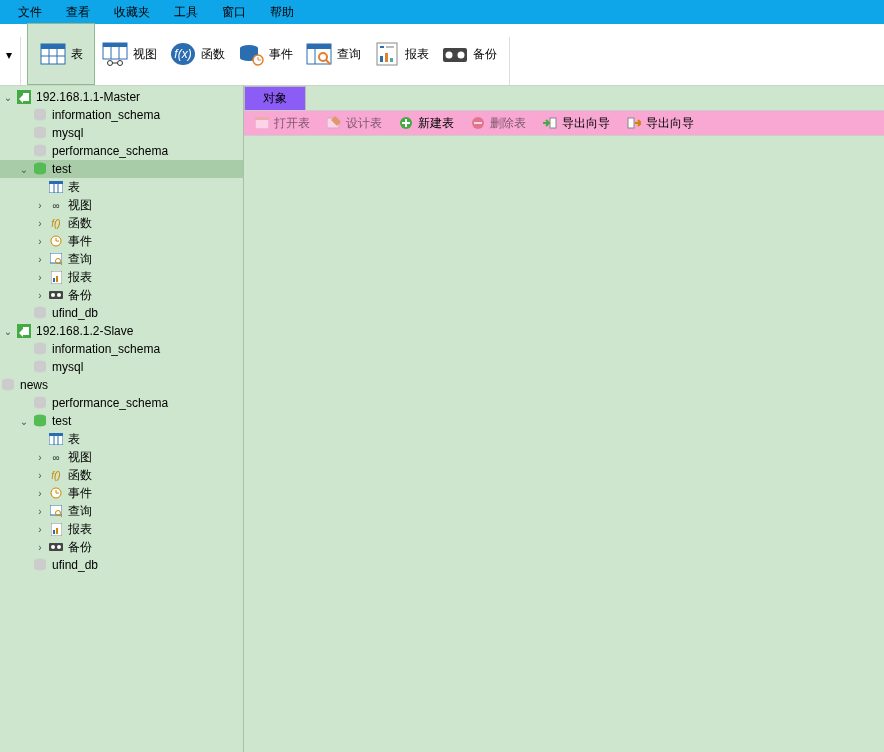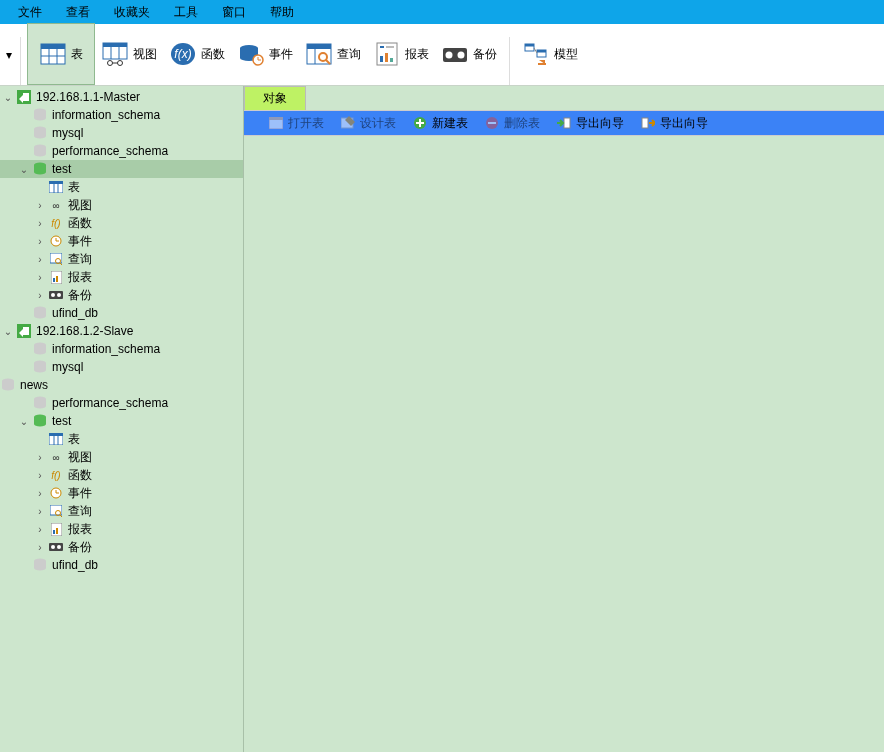--- a/index.html
+++ b/index.html
@@ -13,22 +13,22 @@
 .tool-sep { width:1px; height:48px; background:#ddd; margin:0 6px; }
 .drop { width:8px; margin-left:-4px; align-self:center; }
 .main { display:flex; flex:1; min-height:0; }
 .sidebar { width:244px; background:#cde6cd; border-right:1px solid #a8c0a8; overflow:auto; padding-top:2px; }
 .tree-row { display:flex; align-items:center; height:18px; padding-right:4px; white-space:nowrap; }
 .tree-row.selected { background:#a8cca8; }
 .expander { width:16px; display:flex; justify-content:center; color:#555; font-size:10px; }
 .ticon2 { width:16px; height:16px; display:flex; align-items:center; justify-content:center; margin-right:4px; }
 .content { flex:1; display:flex; flex-direction:column; background:#cde6cd; }
 .tabs { height:24px; background:#cde6cd; display:flex; align-items:flex-end; }
-.tab { background:#bef264; border:1px solid #bbb; border-bottom:none; padding:4px 18px; height:24px; display:flex; align-items:center; }
-.objtoolbar { height:26px; background:#3b82f6; border-top:1px solid #ccc; border-bottom:1px solid #ccc; display:flex; align-items:center; padding:0 18px; gap:4px; }
+.tab { background:#8b5cf6; border:1px solid #bbb; border-bottom:none; padding:4px 18px; height:24px; display:flex; align-items:center; }
+.objtoolbar { height:26px; background:#f9a8d4; border-top:1px solid #ccc; border-bottom:1px solid #ccc; display:flex; align-items:center; padding:0 4px; gap:4px; }
 .obtn { display:flex; align-items:center; gap:4px; padding:2px 6px; }
 .obtn .oi { width:16px; height:16px; display:flex; align-items:center; justify-content:center; }
 .canvas { flex:1; background:#cde6cd; }
 svg { display:block; }
 </style>
 </head>
 <body>
 
 <div class="menubar">
   <span>文件</span>
@@ -118,34 +118,20 @@
     <span class="ticon">
         <svg width="26" height="20" viewBox="0 0 26 20">
           <rect x="1" y="4" width="24" height="14" rx="2" fill="#444"></rect>
           <circle cx="7" cy="11" r="3.5" fill="#fff"></circle>
           <circle cx="19" cy="11" r="3.5" fill="#fff"></circle>
         </svg>
       </span>
     <span>备份</span>
   </div>
   <div class="tool-sep"></div>
-  <div class="tool">
-    <span class="ticon">
-        <svg width="26" height="24" viewBox="0 0 26 24">
-          <rect x="2" y="2" width="9" height="7" fill="#fff" stroke="#2a6db0"></rect>
-          <rect x="2" y="2" width="9" height="2.5" fill="#2a6db0"></rect>
-          <rect x="14" y="8" width="9" height="7" fill="#fff" stroke="#2a6db0"></rect>
-          <rect x="14" y="8" width="9" height="2.5" fill="#2a6db0"></rect>
-          <line x1="11" y1="6" x2="14" y2="11" stroke="#888"></line>
-          <path d="M16 18 L22 18 L22 22 Z" fill="#e08030"></path>
-          <rect x="15" y="21" width="8" height="2" fill="#e08030"></rect>
-        </svg>
-      </span>
-    <span>模型</span>
-  </div>
 </div>
 
 <div class="main">
 
   <div class="sidebar">
 
     <div class="tree-row" style="padding-left:0">
       <span class="expander">⌄</span>
       <span class="ticon2">
           <svg width="14" height="14">

